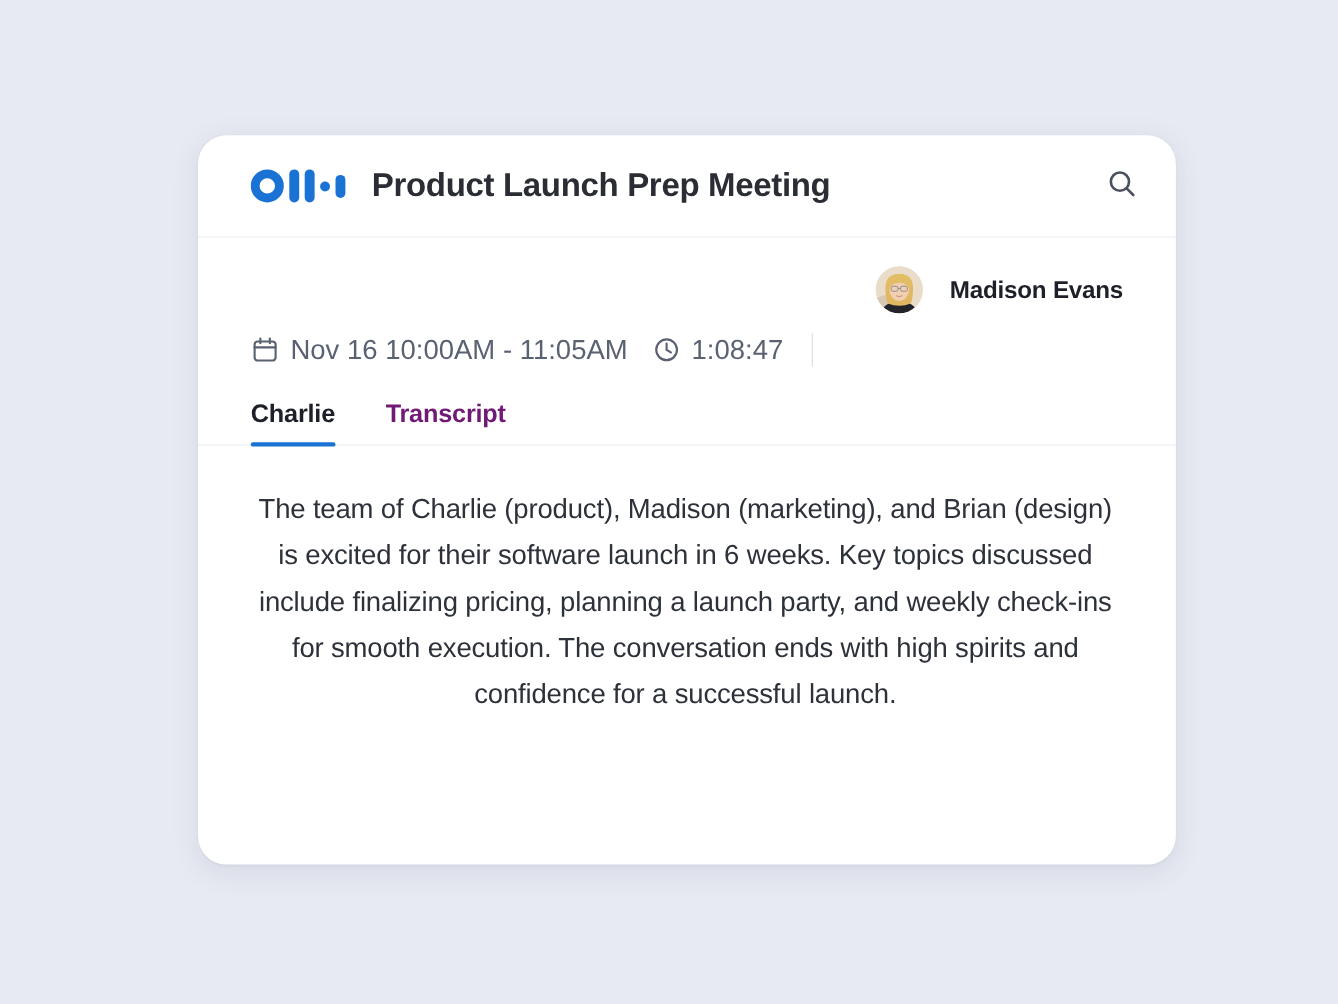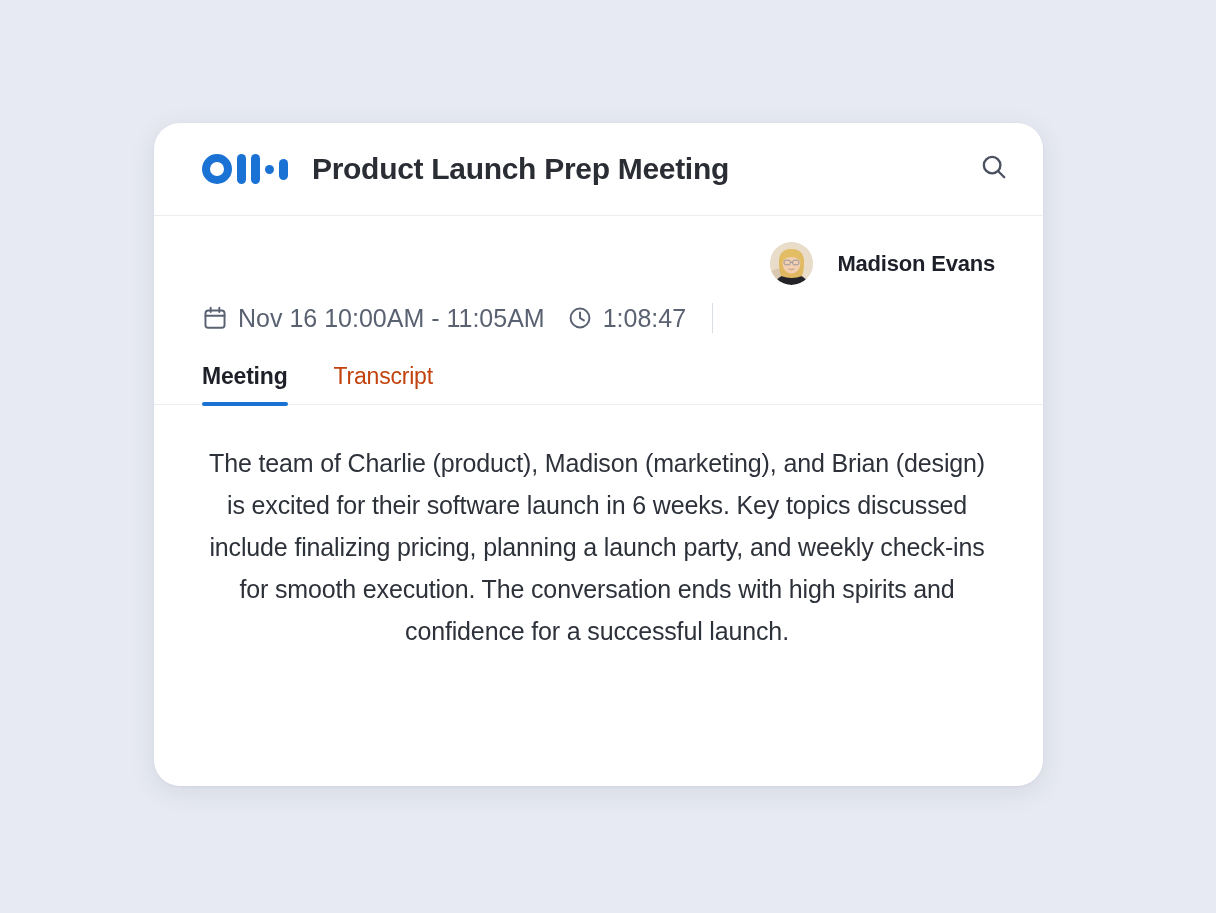--- a/index.html
+++ b/index.html
@@ -11,21 +11,21 @@
     height: 913px;
     background: #e7eaf2;
     font-family: "Liberation Sans", sans-serif;
     overflow: hidden;
     position: relative;
   }
 
   
   .card {
     position: absolute;
-    left: 154px;
+    left: 180px;
     top: 123px;
     width: 889px;
     height: 663px;
     background: #ffffff;
     border-radius: 26px;
     box-shadow: 0 6px 26px rgba(60, 72, 100, 0.10),
                 0 1px 3px rgba(60, 72, 100, 0.06);
     overflow: hidden;
   }
 
@@ -157,22 +157,22 @@
     cursor: pointer;
     position: relative;
     white-space: nowrap;
   }
   .tab.active {
     color: #1d2028;
     font-weight: bold;
     letter-spacing: -0.2px;
   }
   .tab.inactive {
-    color: #c2410c;
-    font-weight: normal;
+    color: #701a75;
+    font-weight: bold;
     letter-spacing: -0.2px;
   }
   .tab.active::after {
     content: "";
     position: absolute;
     left: 0;
     right: 0;
     bottom: -2px;
     height: 4px;
     border-radius: 2px;
@@ -277,20 +277,20 @@
           </svg>
         </span>
         <span>1:08:47</span>
       </div>
 
       <div class="meta-sep"></div>
 
     </div>
 
     <div class="tabs">
-      <div class="tab active">Meeting</div>
+      <div class="tab active">Charlie</div>
       <div class="tab inactive">Transcript</div>
     </div>
 
     <div class="summary-text">The team of Charlie (product), Madison (marketing), and Brian (design) is excited for their software launch in 6 weeks. Key topics discussed include finalizing pricing, planning a launch party, and weekly check-ins for smooth execution. The conversation ends with high spirits and confidence for a successful launch.</div>
 
   </div>
 </div>
 
 </body></html>

